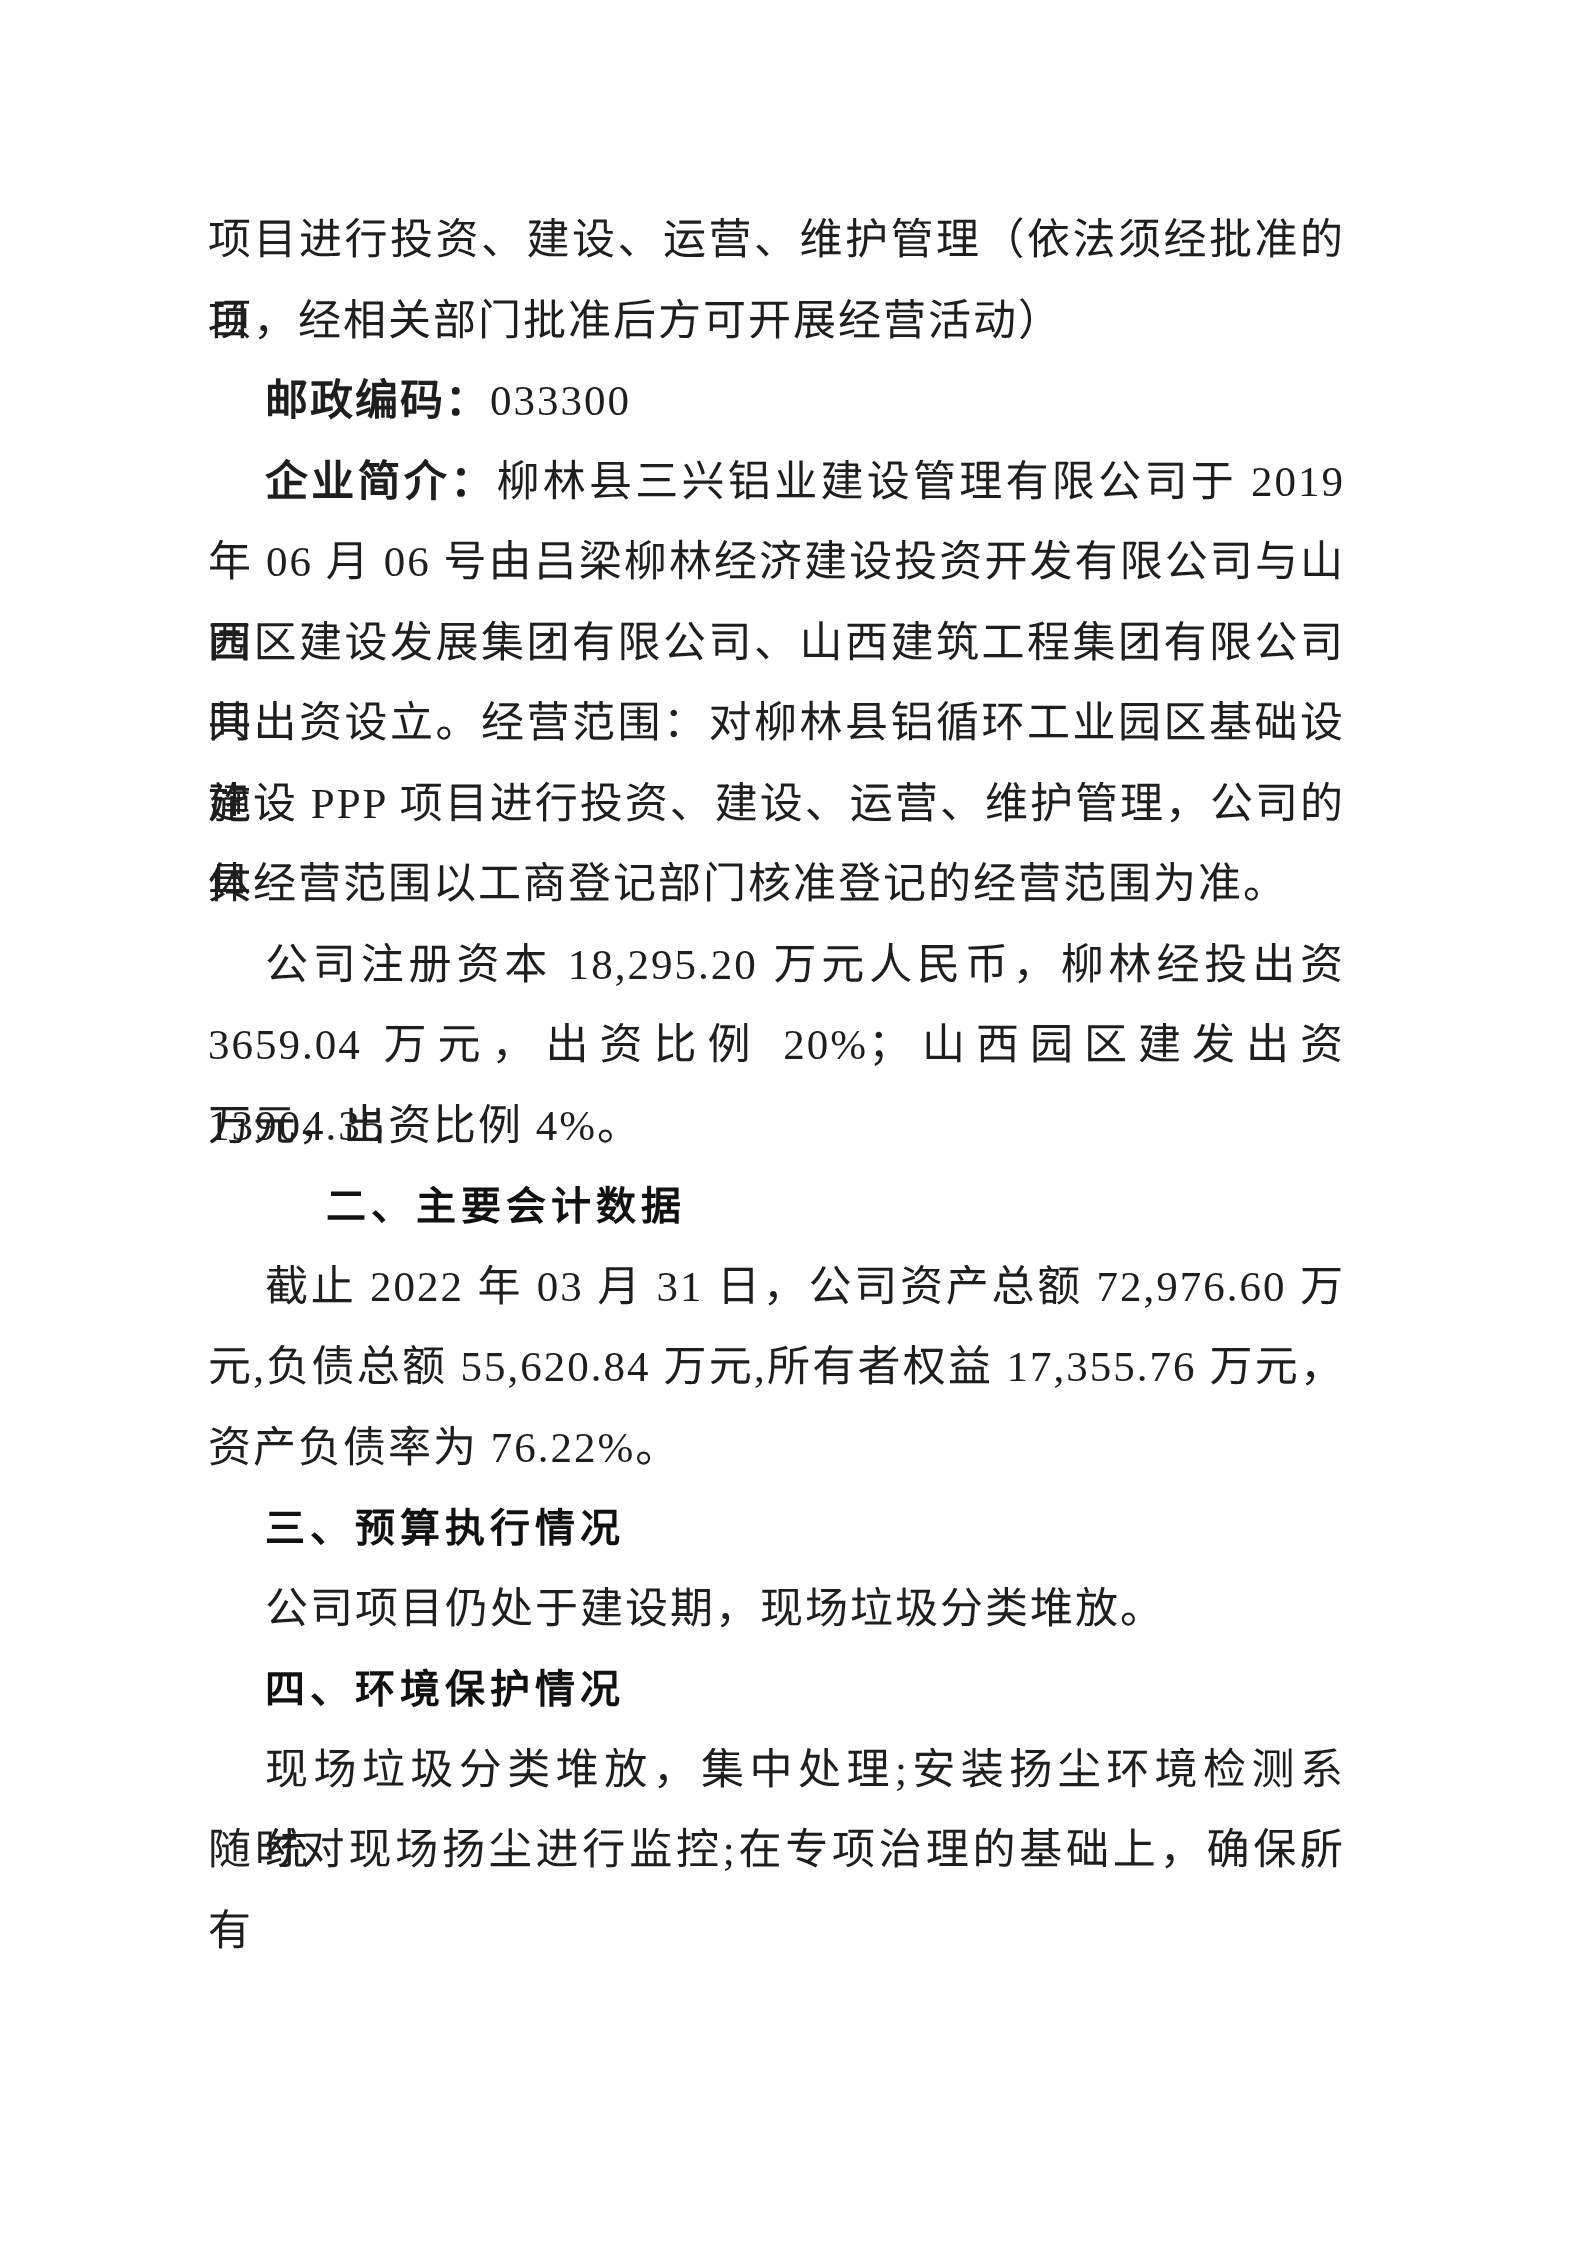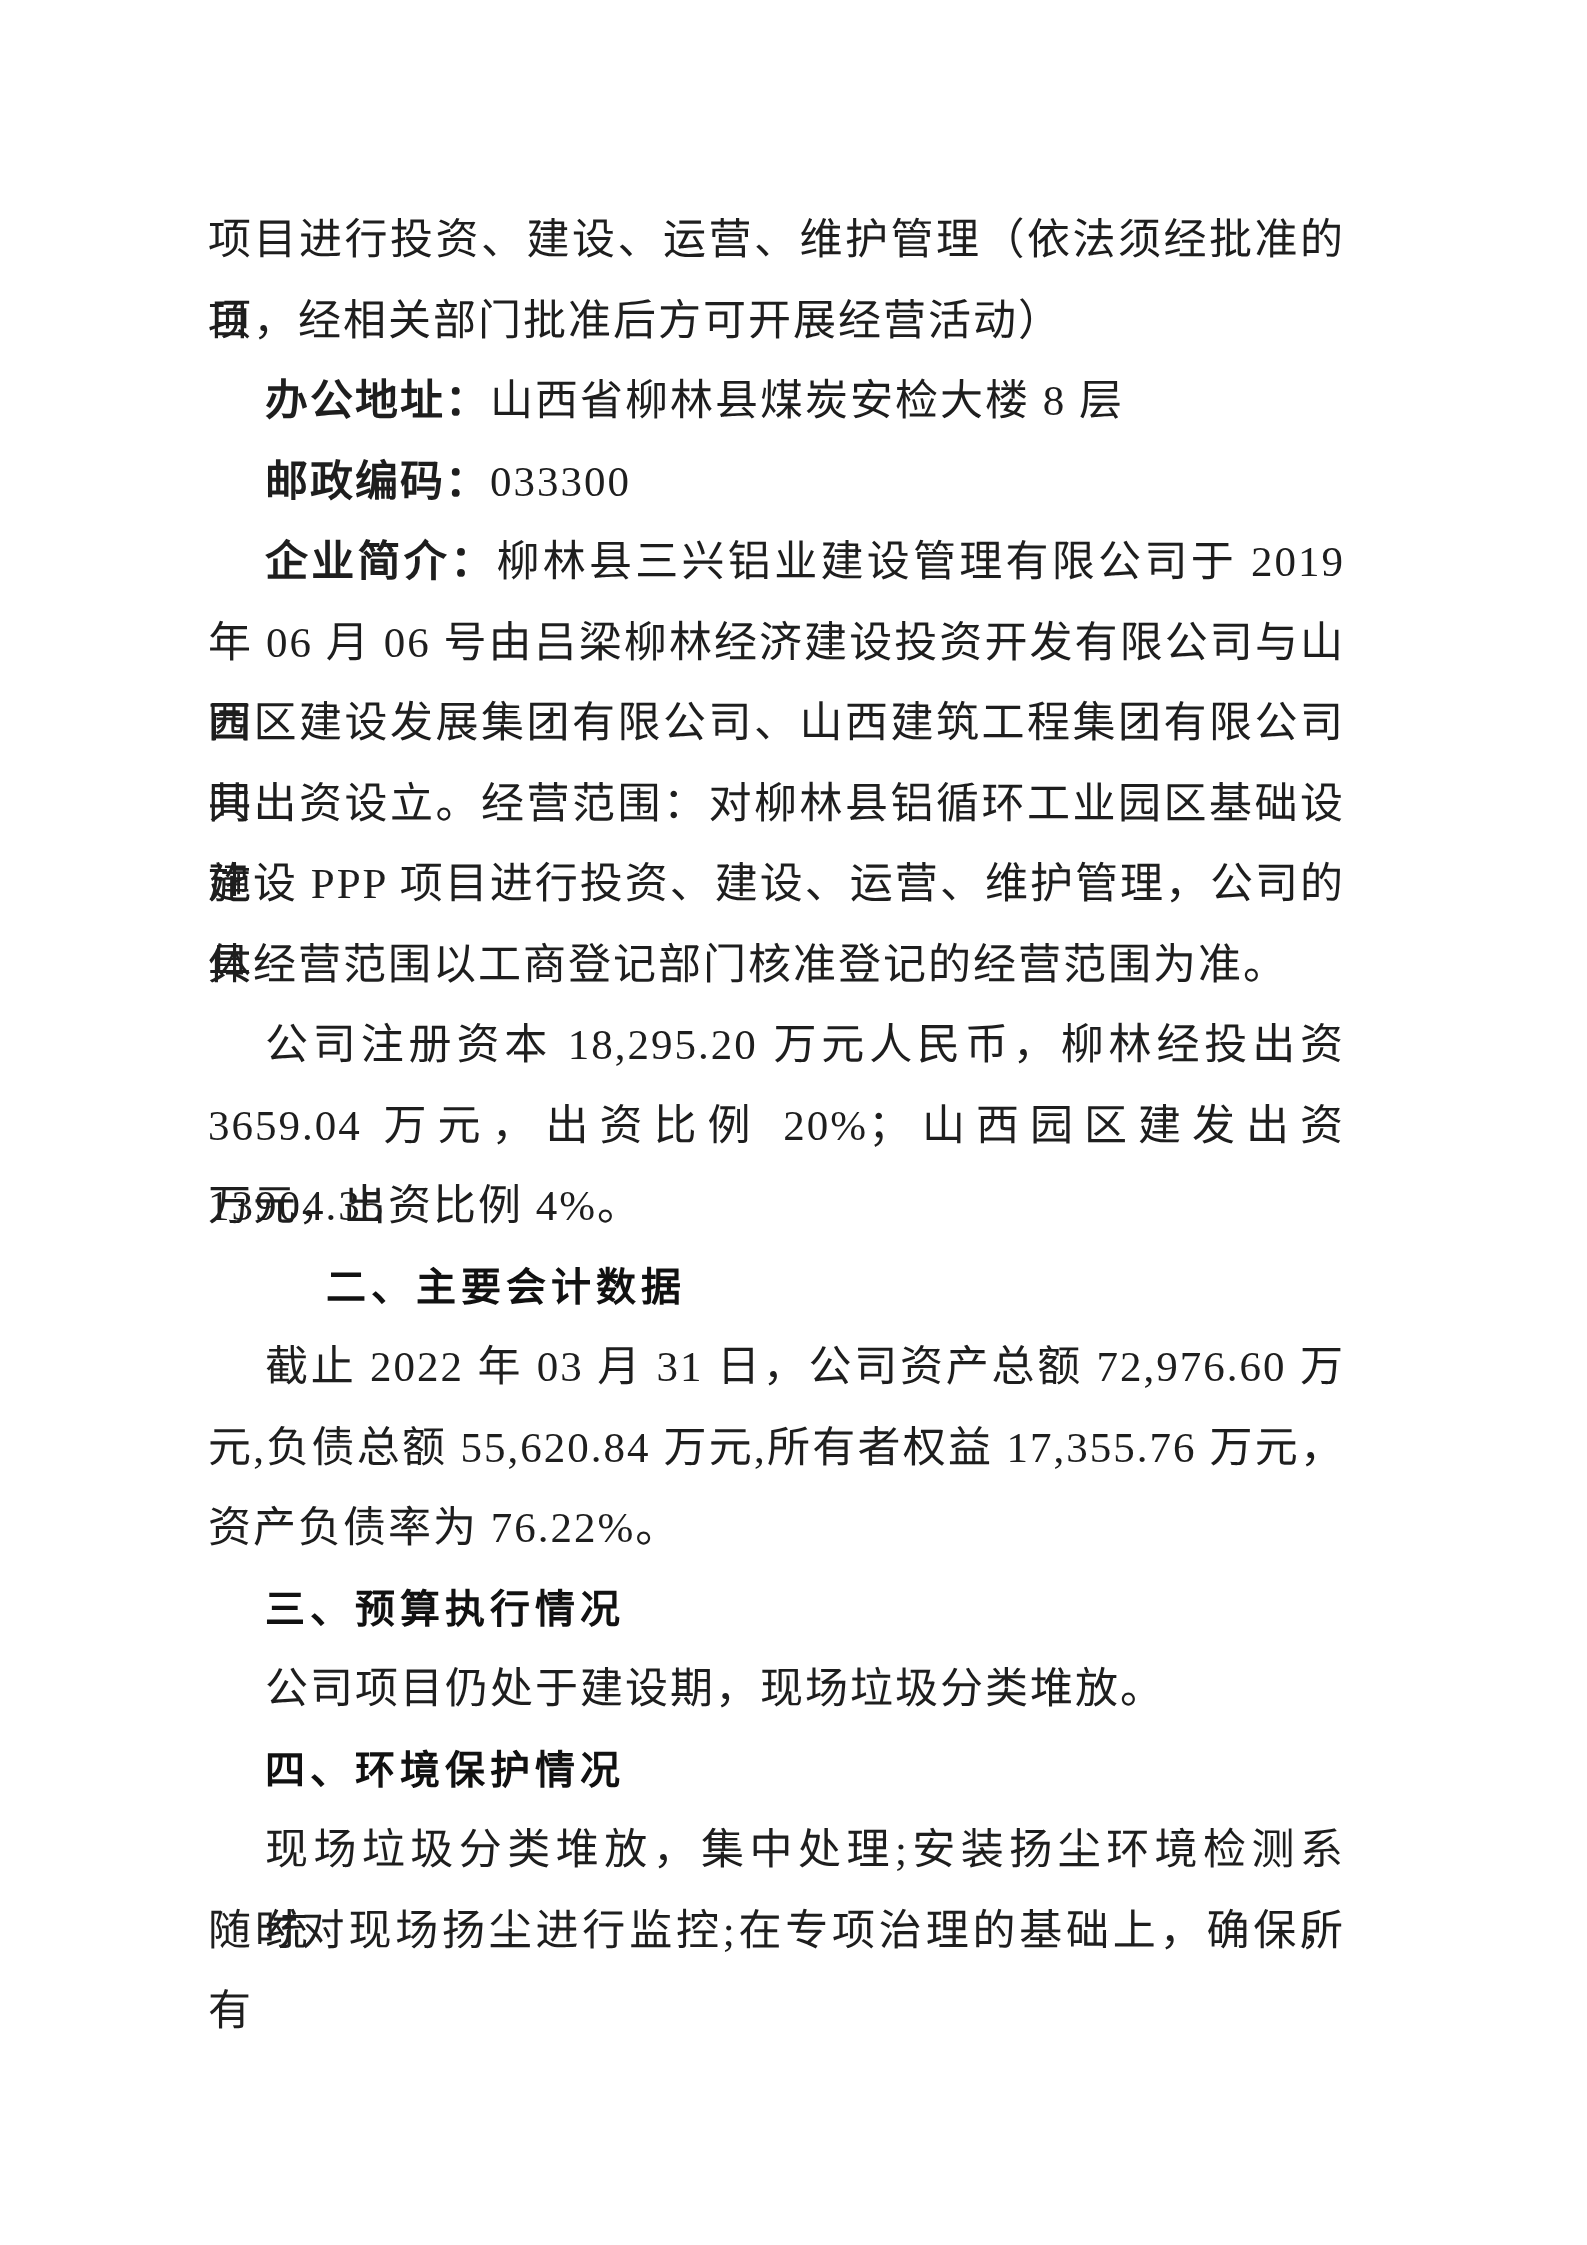--- a/index.html
+++ b/index.html
@@ -50,21 +50,20 @@
 </style>
 </head>
 <body>
 
 <div class="page">
   <div class="textblock">
 
     <div class="line justify"><span>项目进行投资、建设、运营、维护管理（依法须经批准的项</span></div>
     <div class="line"><span>目，经相关部门批准后方可开展经营活动）</span></div>
 
-    <div class="line indent1"><span class="label">办公地址：</span><span>山西省柳林县煤炭安检大楼 8 层</span></div>
     <div class="line indent1"><span class="label">邮政编码：</span><span>033300</span></div>
     <div class="line indent1 justify"><span class="label">企业简介：</span><span>柳林县三兴铝业建设管理有限公司于 2019</span></div>
 
     <div class="line justify"><span>年 06 月 06 号由吕梁柳林经济建设投资开发有限公司与山西</span></div>
     <div class="line justify"><span>园区建设发展集团有限公司、山西建筑工程集团有限公司共</span></div>
     <div class="line justify"><span>同出资设立。经营范围：对柳林县铝循环工业园区基础设施</span></div>
     <div class="line justify"><span>建设 PPP 项目进行投资、建设、运营、维护管理，公司的具</span></div>
     <div class="line"><span>体经营范围以工商登记部门核准登记的经营范围为准。</span></div>
 
     <div class="line indent1 justify"><span>公司注册资本 18,295.20 万元人民币，柳林经投出资</span></div>

